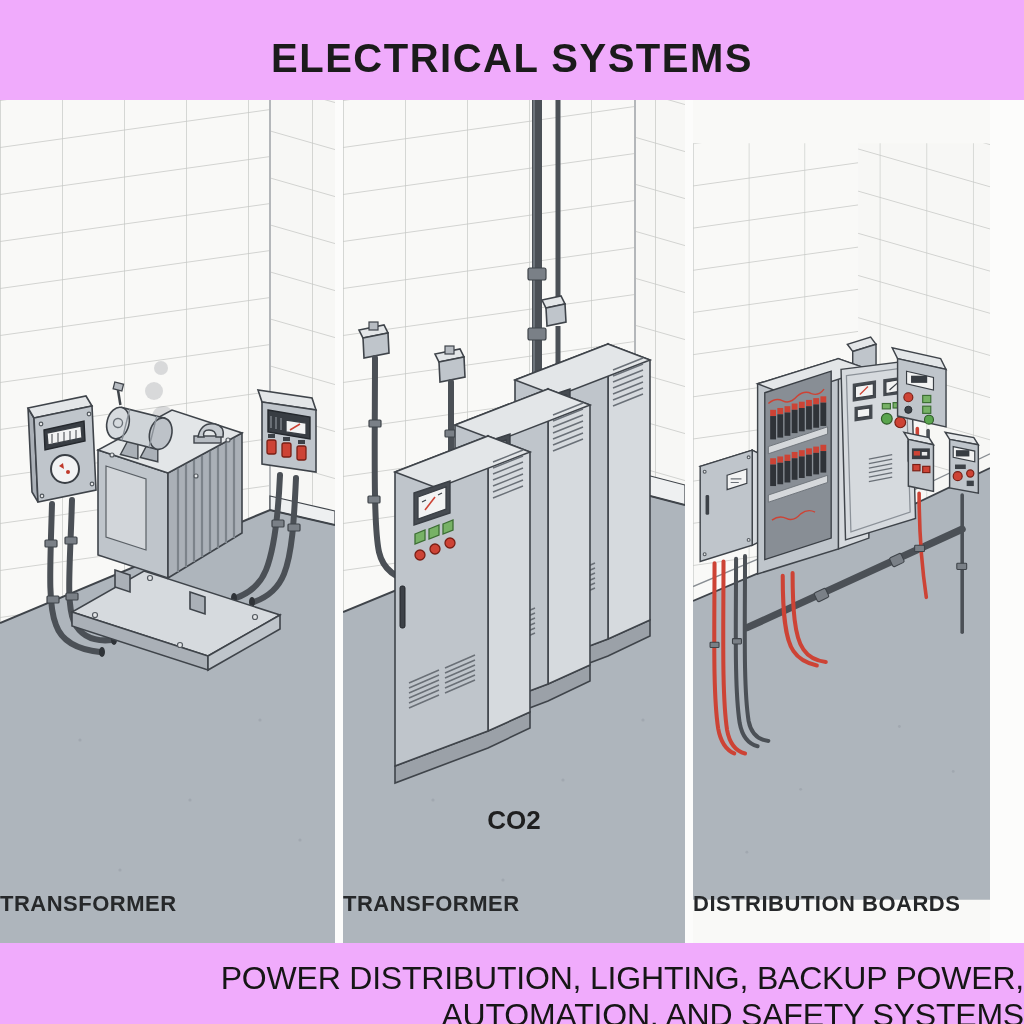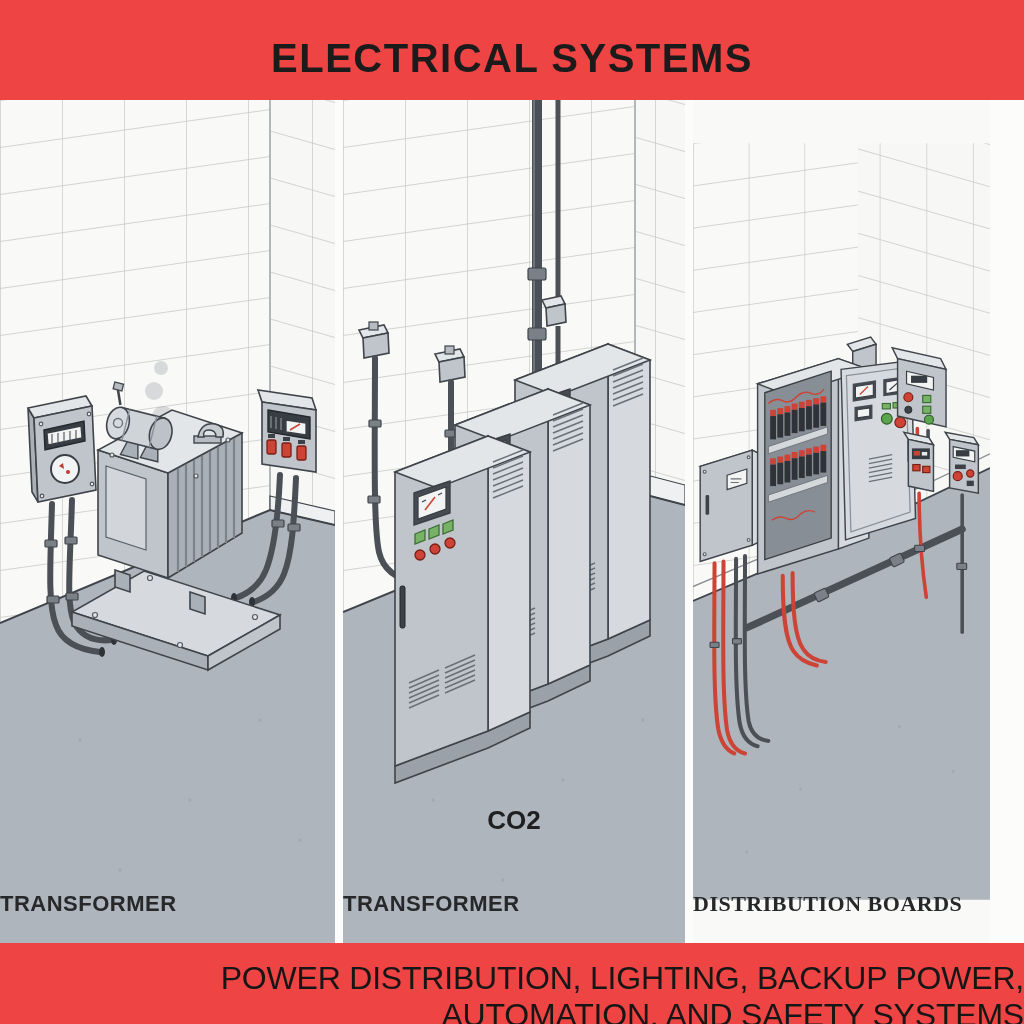--- a/index.html
+++ b/index.html
@@ -1,24 +1,24 @@
 <!DOCTYPE html>
 <html><head>
 <meta charset="utf-8">
 <style>
   html,body{margin:0;padding:0;background:#fcfcfb;}
-  .page{position:relative;width:1024px;height:1024px;background:#ef4444;overflow:hidden;
+  .page{position:relative;width:1024px;height:1024px;background:#f0abfc;overflow:hidden;
         font-family:"Liberation Sans",sans-serif;}
   .title{position:absolute;top:36px;left:0;width:100%;text-align:center;
          font-size:40px;font-weight:800;letter-spacing:1.5px;color:#1b1b1b;}
   .panels{position:absolute;top:100px;left:0;width:1024px;height:843px;display:flex;gap:8px;
           background:#fcfcfb;}
   .panel{position:relative;height:843px;background:#f9f9f7;overflow:hidden;}
   .panel svg{display:block;width:100%;height:100%;}
-  .p1{width:335px;} .p2{width:342px;} .p3{width:297px;font-family:Liberation Serif, serif;}
+  .p1{width:335px;} .p2{width:342px;} .p3{width:297px;}
   .panel-label{position:absolute;bottom:26px;left:0;width:100%;text-align:left;
                font-size:22px;font-weight:800;letter-spacing:.5px;color:#26282a;}
   .annotation{position:absolute;top:705px;left:0;width:100%;text-align:center;
               font-size:26px;font-weight:800;color:#1f1f1f;}
   .caption{position:absolute;top:960px;left:0;width:100%;text-align:right;
            font-size:32px;font-weight:400;letter-spacing:-0.2px;color:#161616;}
   .metalF{fill:#bfc5cb;stroke:#3f444a;stroke-width:1.6;}
   .metalS{fill:#d6dade;stroke:#3f444a;stroke-width:1.6;}
   .metalT{fill:#e3e6e8;stroke:#3f444a;stroke-width:1.6;}
   .metalD{fill:#aab0b7;stroke:#3f444a;stroke-width:1.6;}

